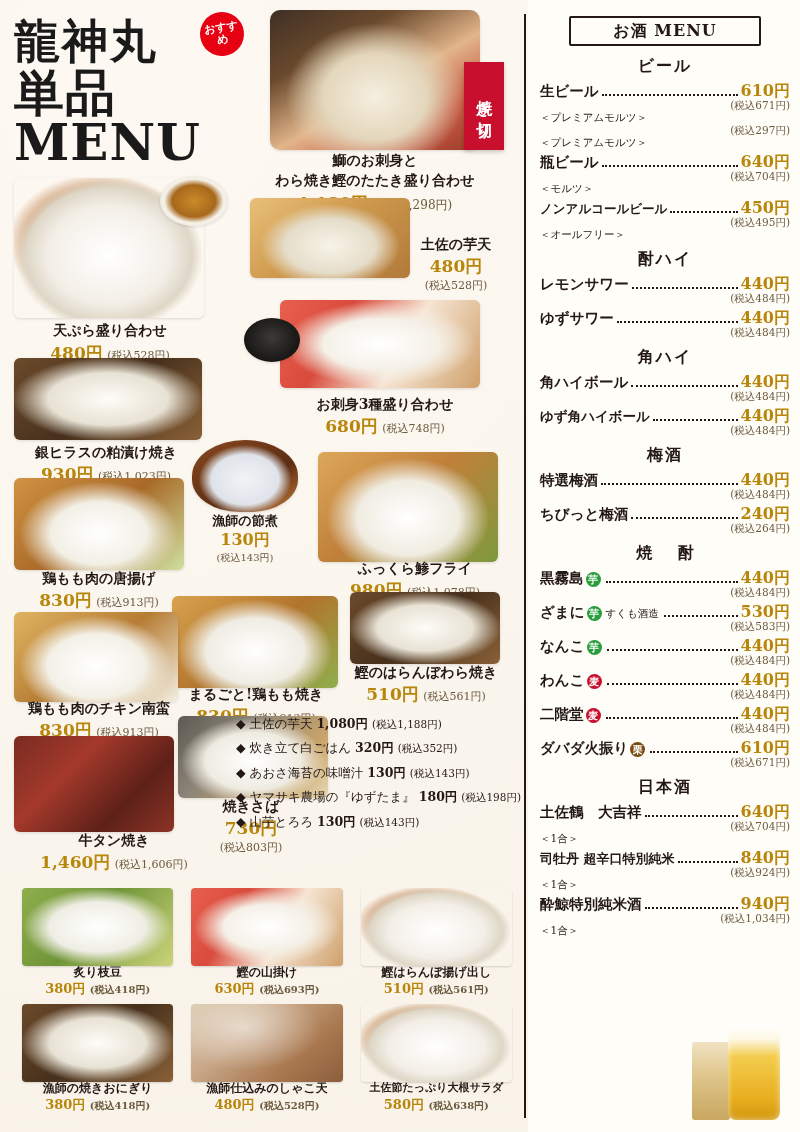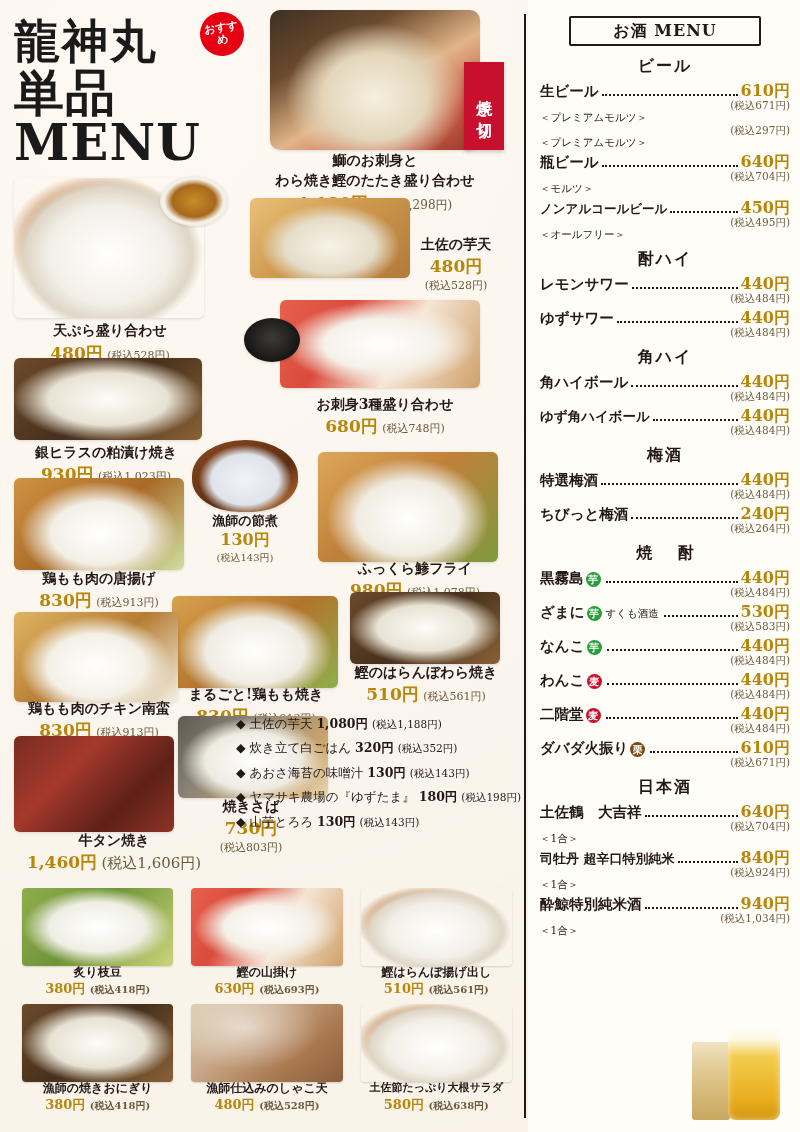--- a/index.html
+++ b/index.html
@@ -360,21 +360,21 @@
       <div class="item-name" style="font-size:14px;">焼きさば</div>
       <div class="price" style="font-size:17px; margin-top:1px;">730円</div>
       <div class="tax" style="font-size:11px;">(税込803円)</div>
     </div>
 
     <div class="photo beef" style="left:14px; top:736px; width:160px; height:96px;"></div>
     <div class="blk" style="left:4px; top:832px; width:220px;">
       <div class="item-name" style="font-size:14px;">牛タン焼き</div>
       <div style="margin-top:1px;">
         <span class="price" style="font-size:17px;">1,460円</span>
-        <span class="tax" style="font-size:15px;">(税込1,606円)</span>
+        <span class="tax" style="font-size:11px;">(税込1,606円)</span>
       </div>
     </div>
 
     <div class="diamond-list">
       <div class="row">
         <span class="dm">◆</span>
         <span>土佐の芋天</span>
         <span class="p">1,080円</span>
         <span class="tx">(税込1,188円)</span>
       </div>

